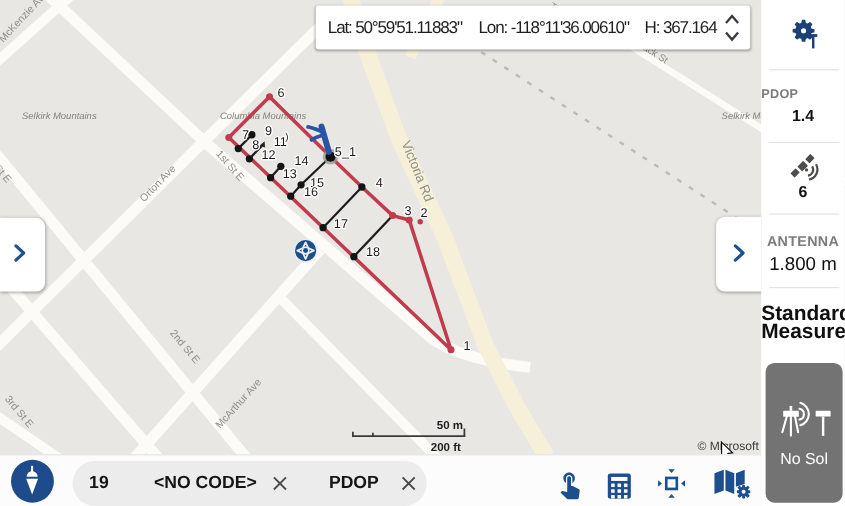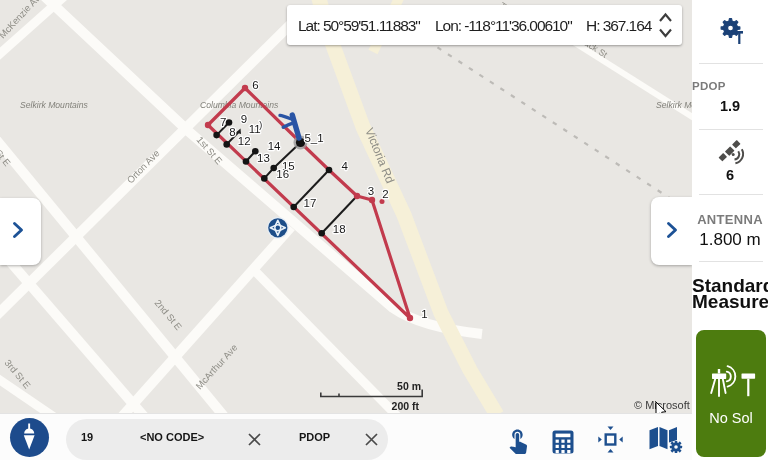--- a/index.html
+++ b/index.html
@@ -190,21 +190,21 @@
     <g fill="#1b4177">
       <path fill-rule="evenodd" stroke="#1b4177" stroke-width="1.2" stroke-linejoin="round" d="M18.98,11.17 L19.44,8.66 L21.56,8.66 L22.02,11.17 L24.26,12.10 L26.35,10.64 L27.86,12.15 L26.40,14.24 L27.33,16.48 L29.84,16.94 L29.84,19.06 L27.33,19.52 L26.40,21.76 L27.86,23.85 L26.35,25.36 L24.26,23.90 L22.02,24.83 L21.56,27.34 L19.44,27.34 L18.98,24.83 L16.74,23.90 L14.65,25.36 L13.14,23.85 L14.60,21.76 L13.67,19.52 L11.16,19.06 L11.16,16.94 L13.67,16.48 L14.60,14.24 L13.14,12.15 L14.65,10.64 L16.74,12.10 Z M23.45,18.00 A2.95,2.95 0 1 0 17.55,18.00 A2.95,2.95 0 1 0 23.45,18.00 Z"></path>
       <rect x="25.5" y="21" width="7.5" height="2.6"></rect>
       <rect x="28.2" y="23" width="2.2" height="11"></rect>
     </g>
   </svg>
 
   <div class="abs" style="left:7px;top:63px;width:64px;height:1px;background:#e2e2e2"></div>
 
   <div class="abs" style="left:0;top:80px;width:76px;text-align:left;font-size:11.5px;font-weight:bold;color:#7b7b7b;letter-spacing:.3px">PDOP</div>
-  <div class="abs" style="left:0;top:98px;width:76px;text-align:center;font-size:14.5px;font-weight:bold;color:#101010">1.9</div>
+  <div class="abs" style="left:0;top:98px;width:76px;text-align:center;font-size:14.5px;font-weight:bold;color:#101010">1.4</div>
 
   <div class="abs" style="left:7px;top:129px;width:64px;height:1px;background:#e2e2e2"></div>
 
   <svg class="abs" style="left:26px;top:137px" width="30" height="30" viewBox="0 0 30 30">
     <g fill="#4e4d4b">
       <rect x="1.5" y="17.5" width="6.6" height="5.4" rx="0.5" transform="rotate(-45 4.8 20.2)"></rect>
       <rect x="8" y="11" width="7.4" height="6.2" rx="0.5" transform="rotate(-45 11.7 14.1)"></rect>
       <rect x="15" y="4.5" width="6.6" height="5.4" rx="0.5" transform="rotate(-45 18.3 7.2)"></rect>
       <circle cx="15.2" cy="17.5" r="1.5"></circle>
     </g>
@@ -217,21 +217,21 @@
 
   <div class="abs" style="left:7px;top:194px;width:64px;height:1px;background:#e2e2e2"></div>
 
   <div class="abs" style="left:0;top:212px;width:76px;text-align:center;font-size:13px;font-weight:bold;color:#7b7b7b;letter-spacing:.3px">ANTENNA</div>
   <div class="abs" style="left:0;top:230px;width:76px;text-align:center;font-size:17px;font-weight:normal;color:#101010">1.800 m</div>
 
   <div class="abs" style="left:7px;top:261px;width:64px;height:1px;background:#e2e2e2"></div>
 
   <div class="abs" style="left:0;top:278px;width:76px;text-align:center;font-size:19px;font-weight:bold;color:#101010;line-height:16px">Standard<br>Measure</div>
 
-  <div class="abs" style="left:4px;top:330px;width:70px;height:127px;background:#4d7c0f;border-radius:8px;">
+  <div class="abs" style="left:4px;top:330px;width:70px;height:127px;background:#737373;border-radius:8px;">
 
     <svg class="abs" style="left:12px;top:33px" width="50" height="36" viewBox="0 0 50 36">
       <g fill="#fff">
         <rect x="4" y="10.5" width="14.2" height="5.4" rx="0.6"></rect>
         <rect x="9.8" y="6" width="2.4" height="4.5"></rect>
         <rect x="33.5" y="10.5" width="13.6" height="5.2" rx="0.6"></rect>
         <rect x="39.2" y="15.7" width="2.2" height="17.5"></rect>
       </g>
       <g fill="none" stroke="#fff" stroke-width="1.9" stroke-linecap="round">
         <path d="M7.2,15.9 L3.2,30"></path>
@@ -251,21 +251,21 @@
   <div class="abs" style="left:10px;top:4px;width:39px;height:39px;border-radius:50%;background:#1d4b8c;">
     <svg class="abs" style="left:8px;top:4px" width="24" height="30" viewBox="0 0 24 30">
       <g fill="#fff">
         <rect x="10.2" y="1.5" width="1.9" height="6"></rect>
         <path d="M6.2,11.5 C6.2,8.6 8.4,6.4 11.2,6.4 C14,6.4 16.2,8.6 16.2,11.5 L6.2,11.5 Z"></path>
         <path d="M5.8,13.2 L16.6,13.2 L11.2,27.5 Z"></path>
       </g>
     </svg>
   </div>
 
-  <div class="abs" style="left:66px;top:5px;width:322px;height:41px;border-radius:20.5px;background:#ececec;font-size:11px;font-weight:bold;color:#151515;">
+  <div class="abs" style="left:66px;top:5px;width:322px;height:41px;border-radius:20.5px;background:#ececec;font-size:16px;font-weight:bold;color:#151515;">
 
     <span class="abs" style="left:15px;top:12px">19</span>
 
     <span class="abs" style="left:74px;top:12px">&lt;NO CODE&gt;</span>
 
     <svg class="abs" style="left:180px;top:12px" width="17" height="17" viewBox="0 0 17 17">
           <path d="M3,3 L14,14 M14,3 L3,14" stroke="#4a4a4a" stroke-width="1.7"></path>
         </svg>
 
     <span class="abs" style="left:233px;top:12px">PDOP</span>

